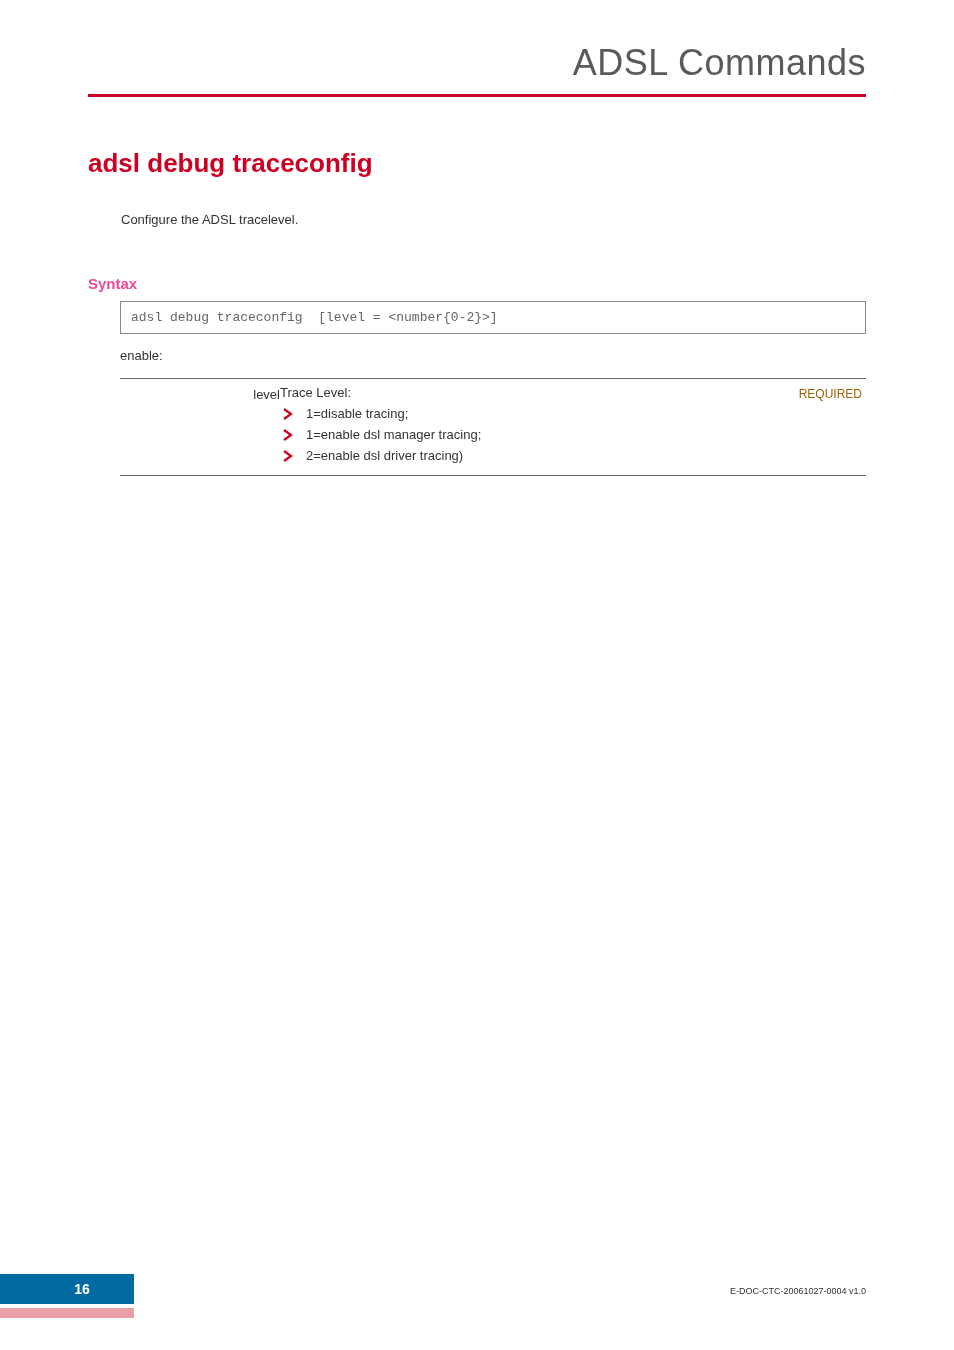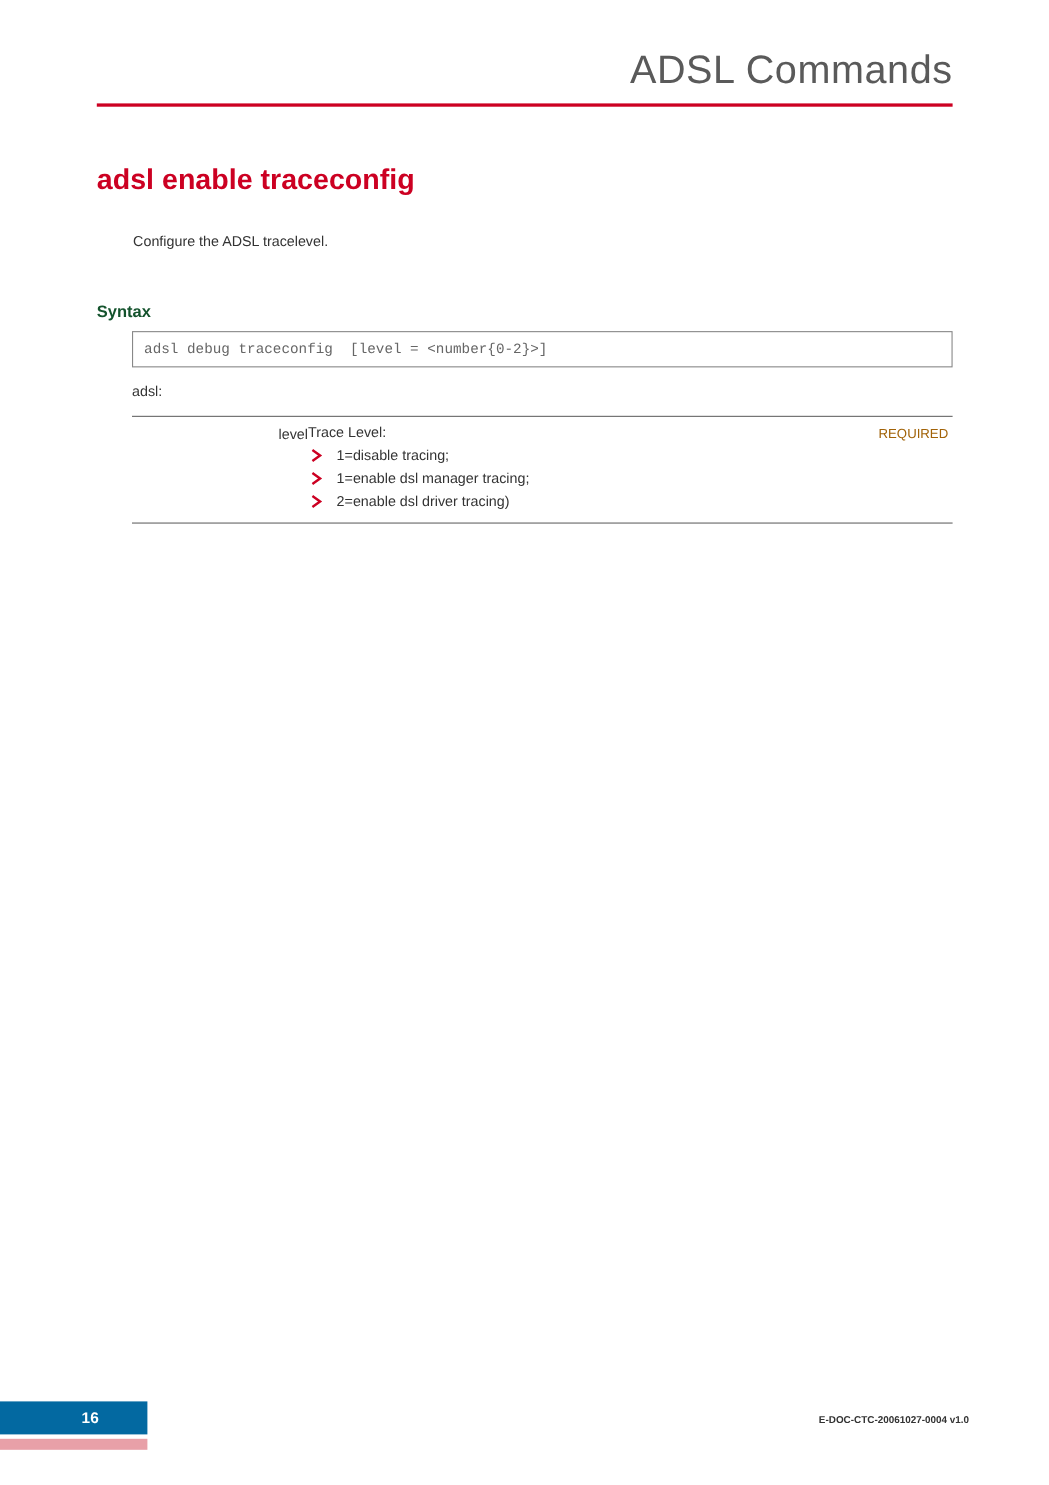--- a/index.html
+++ b/index.html
@@ -44,21 +44,21 @@
     color: #333;
   }
 
   
   .syntax-heading {
     position: absolute;
     top: 275px;
     left: 88px;
     font-size: 15px;
     font-weight: bold;
-    color: #14532d;
+    color: #ec4899;
   }
 
   
   .code-box {
     position: absolute;
     top: 301px;
     left: 120px;
     right: 88px;
     border: 1px solid #888;
     padding: 8px 10px;
@@ -160,44 +160,43 @@
   .footer-bar {
     position: absolute;
     left: 0;
     bottom: 32px;
     width: 134px;
     height: 10px;
     background: #e8a0a8;
   }
   .footer-doc {
     position: absolute;
-    right: 73px;
+    right: 88px;
     bottom: 54px;
     font-size: 9px;
     color: #333;
-    font-weight: bold;
   }
 </style>
 </head>
 <body>
 
 <div class="page">
 
   <div class="header-title">ADSL Commands</div>
   <div class="header-rule"></div>
 
-  <div class="section-title">adsl enable traceconfig</div>
+  <div class="section-title">adsl debug traceconfig</div>
 
   <div class="description">Configure the ADSL tracelevel.</div>
 
   <div class="syntax-heading">Syntax</div>
 
   <div class="code-box">adsl debug traceconfig  [level = &lt;number{0-2}&gt;]</div>
 
-  <div class="where-label">adsl:</div>
+  <div class="where-label">enable:</div>
 
   <div class="params">
     <div class="params-rule-top"></div>
     <div class="params-row">
       <div class="col-name">level</div>
       <div class="col-desc">
         <div class="desc-line">Trace Level:</div>
         <div class="bullet-line">
           <svg class="bullet-icon" viewBox="0 0 12 12">
               <path d="M2 1 L9 6 L2 11" fill="none" stroke="#cc0022" stroke-width="2.2"></path>

